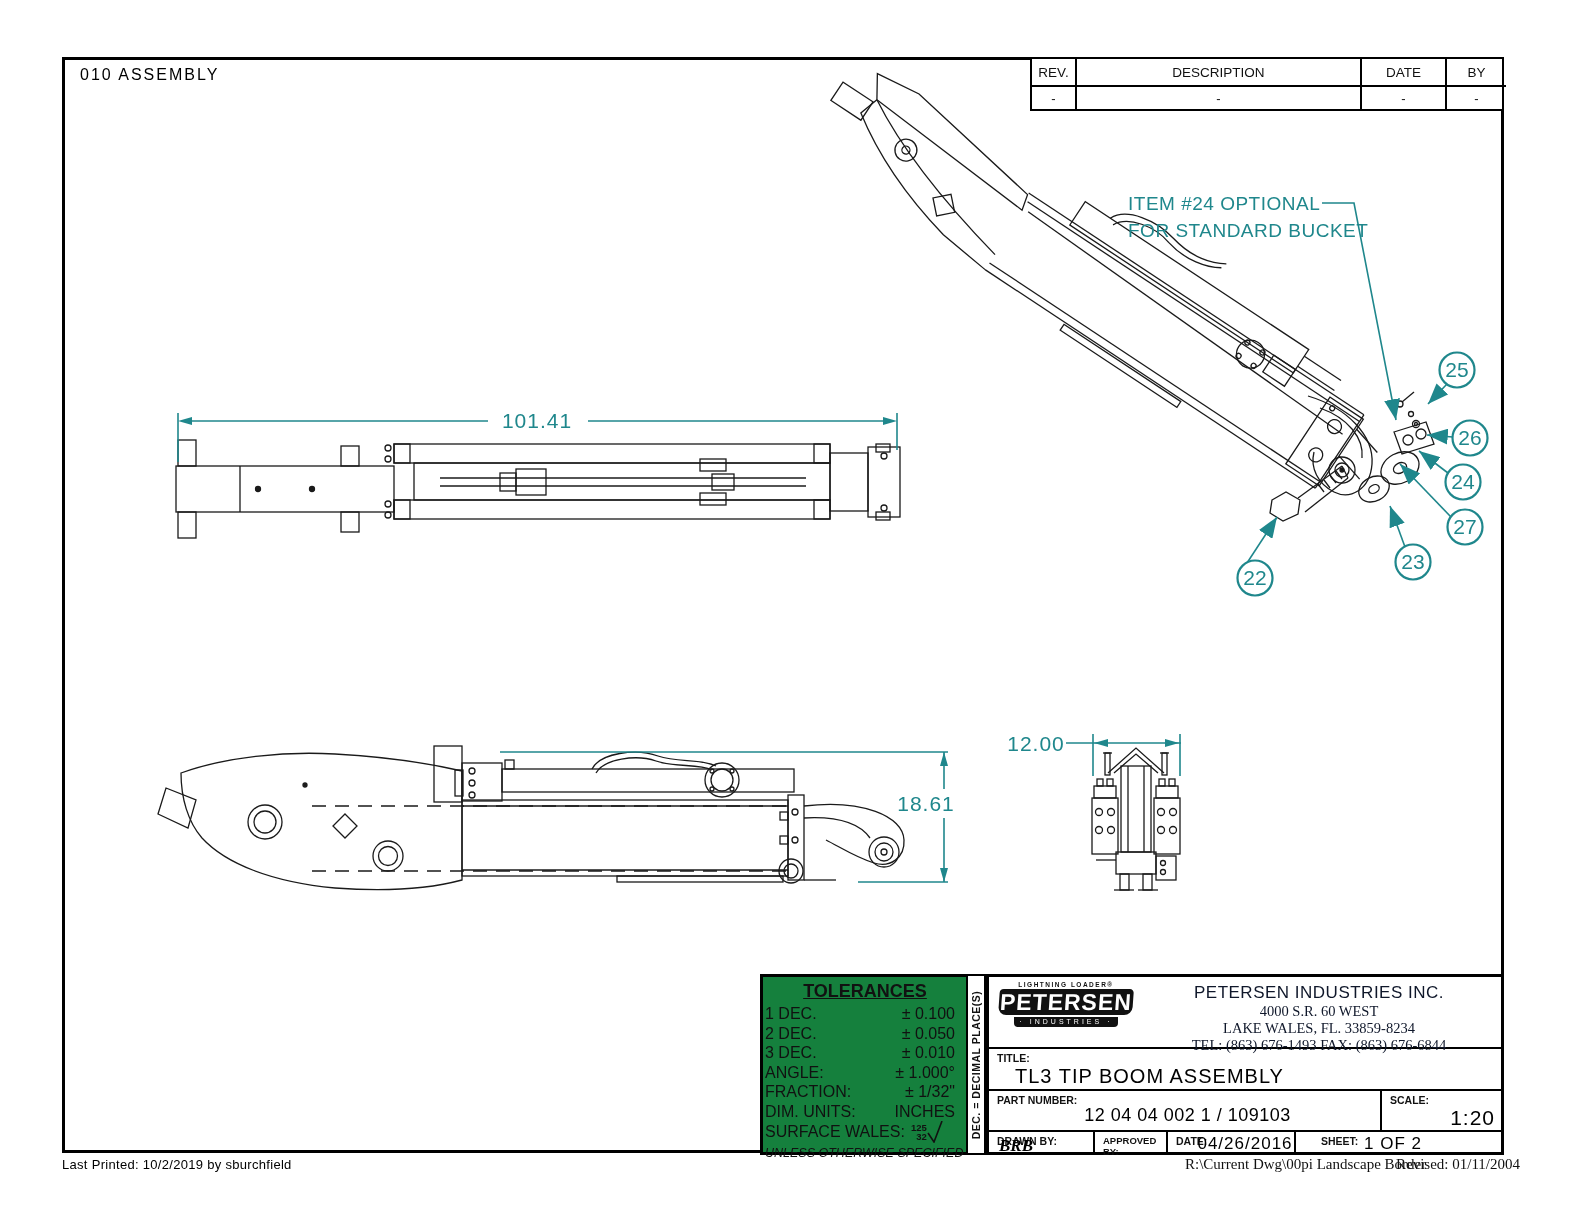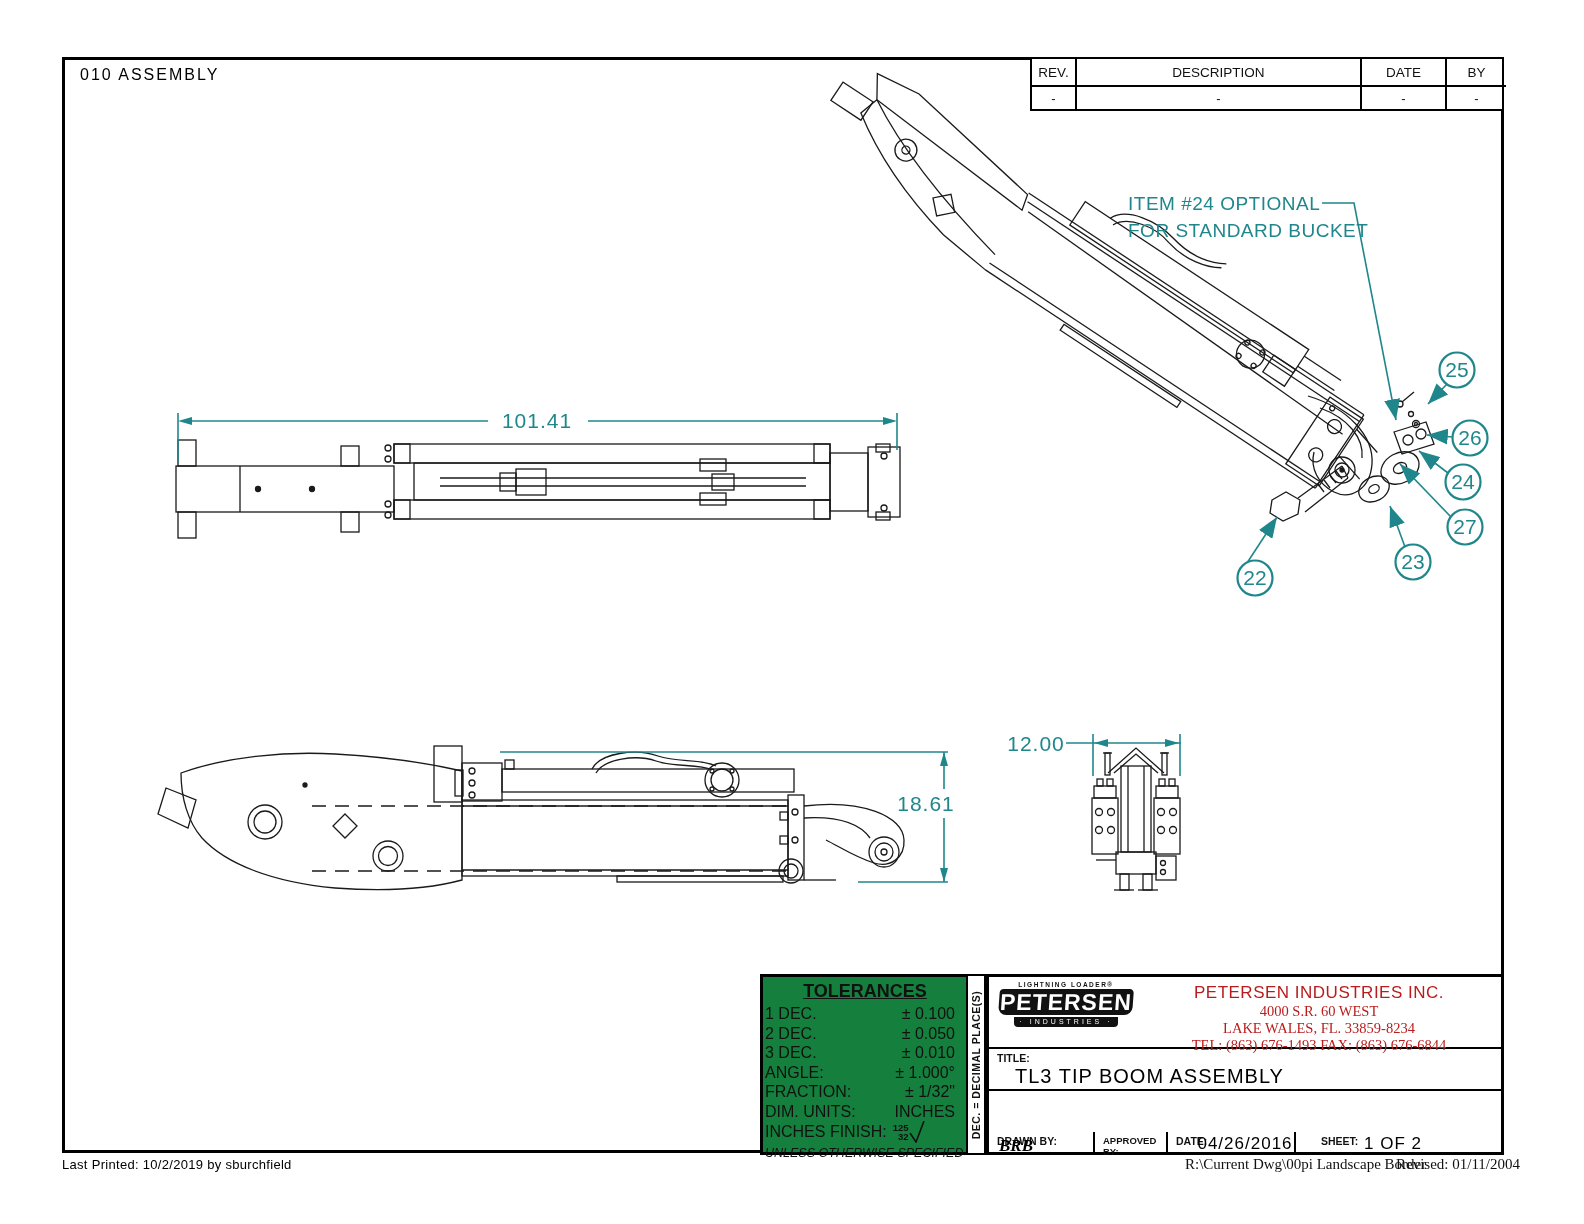--- a/index.html
+++ b/index.html
@@ -54,21 +54,21 @@
 
   
   #logo { width:148px; padding:4px 4px 0 10px; text-align:center; }
   #logo-top { font-size:6.5px; font-weight:bold; letter-spacing:1.5px; color:#111; }
   #logo-main { background:#111; color:#fff; font-weight:bold; font-size:23px;
     letter-spacing:1px; line-height:26px; transform:skewX(-4deg);
     border-radius:4px 4px 8px 8px; margin-top:1px; }
   #logo-sub { background:#111; color:#fff; font-size:7px; letter-spacing:3px;
     width:78%; margin:2px auto 0; line-height:10px; border-radius:0 0 4px 4px; }
 
-  #company { flex:1; text-align:center; padding-top:6px; color:#b91c1c; }
+  #company { flex:1; text-align:center; padding-top:6px; color:#0f172a; }
   #company .c1 { font-size:17px; letter-spacing:.5px; }
   #company .c2, #company .c3, #company .c4 { font-family:"Liberation Serif", serif; font-size:14.5px; }
 
   #title-value { position:absolute; left:26px; top:16px; font-size:20px; letter-spacing:1px; }
   #pn-value { position:absolute; left:0; top:14px; width:397px; text-align:center; font-size:18px; letter-spacing:.5px; }
   #scale-box { position:absolute; right:0; top:0; width:121px; height:41px; border-left:2.5px solid #000; }
   #scale-value { position:absolute; right:6px; top:15px; font-size:21px; }
 
   .tb4-cell { position:absolute; top:0; height:23px; border-right:2.5px solid #000; }
   .tb4-val { position:absolute; width:100%; text-align:center; top:3px; font-size:17px; }
@@ -384,21 +384,21 @@
     </div>
   <div class="tol-row">
       <span>FRACTION:</span>
       <span class="v">± 1/32"</span>
     </div>
   <div class="tol-row">
       <span>DIM. UNITS:</span>
       <span class="v">INCHES</span>
     </div>
   <div id="sf-row">
-    <span>INCHES FINISH:</span>
+    <span>SURFACE WALES:</span>
     <span id="sf-sym">
       <span id="sf-nums">
         <span>125</span><br>
         <span>32</span>
       </span>
       <svg width="16" height="22" viewBox="0 0 16 22">
         <path d="M1,12 L7,21 L15,0" stroke="#111" stroke-width="1.6" fill="none"></path>
       </svg>
     </span>
   </div>
@@ -420,20 +420,28 @@
       <div class="c1">PETERSEN INDUSTRIES INC.</div>
       <div class="c2">4000 S.R. 60 WEST</div>
       <div class="c3">LAKE WALES, FL. 33859-8234</div>
       <div class="c4">TEL: (863) 676-1493    FAX: (863) 676-6844</div>
     </div>
   </div>
   <div class="tb-row" id="tb-row2">
     <span class="tb-label">TITLE:</span>
     <span class="teal cad" id="title-value">TL3 TIP BOOM ASSEMBLY</span>
   </div>
+  <div class="tb-row" id="tb-row3">
+    <span class="tb-label">PART NUMBER:</span>
+    <span class="teal cad" id="pn-value">12 04 04 002 1 / 109103</span>
+    <div id="scale-box">
+      <span class="tb-label">SCALE:</span>
+      <span class="teal cad" id="scale-value">1:20</span>
+    </div>
+  </div>
   <div class="tb-row" id="tb-row4">
     <div class="tb4-cell" style="left:0;width:106px">
       <span class="tb-label">DRAWN BY:</span>
       <span class="tb4-val teal" id="drawn-val" style="text-align:left;left:10px;width:auto">BRB</span>
     </div>
     <div class="tb4-cell" style="left:106px;width:73px">
       <span class="tb-label" style="font-size:9.5px">APPROVED BY:</span>
     </div>
     <div class="tb4-cell" style="left:179px;width:128px">
       <span class="tb-label">DATE:</span>

